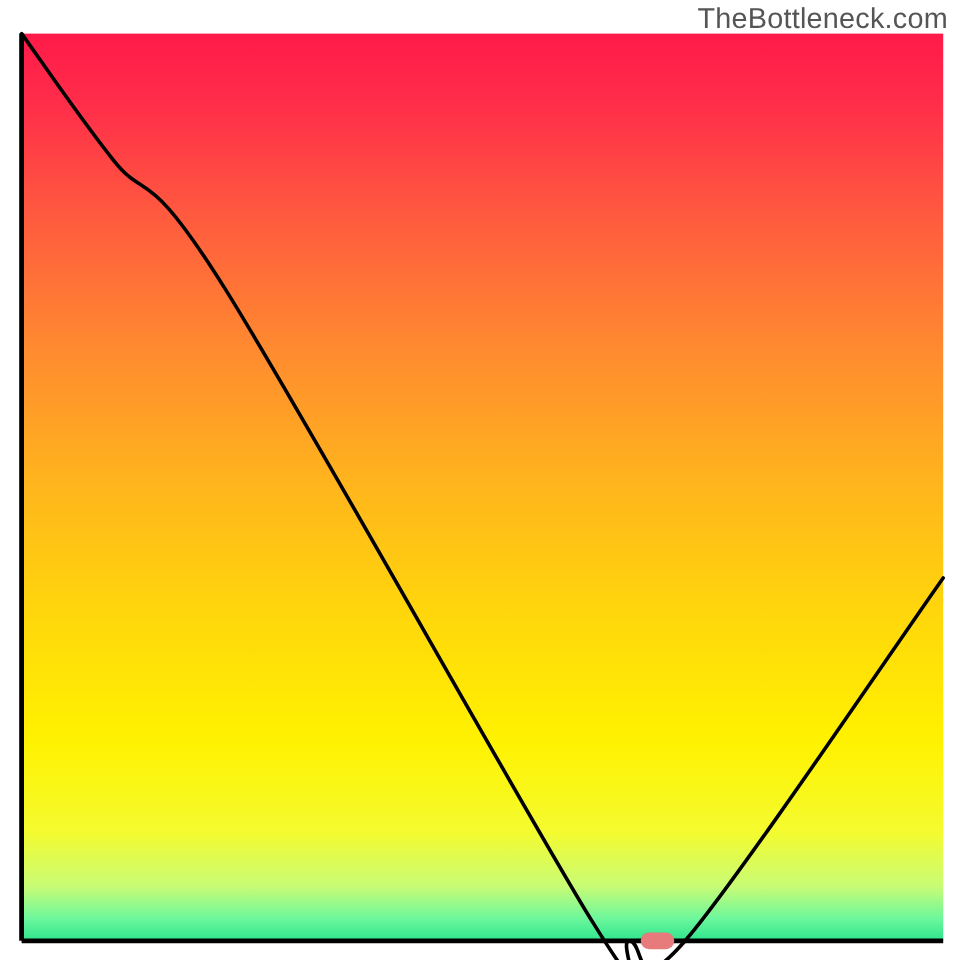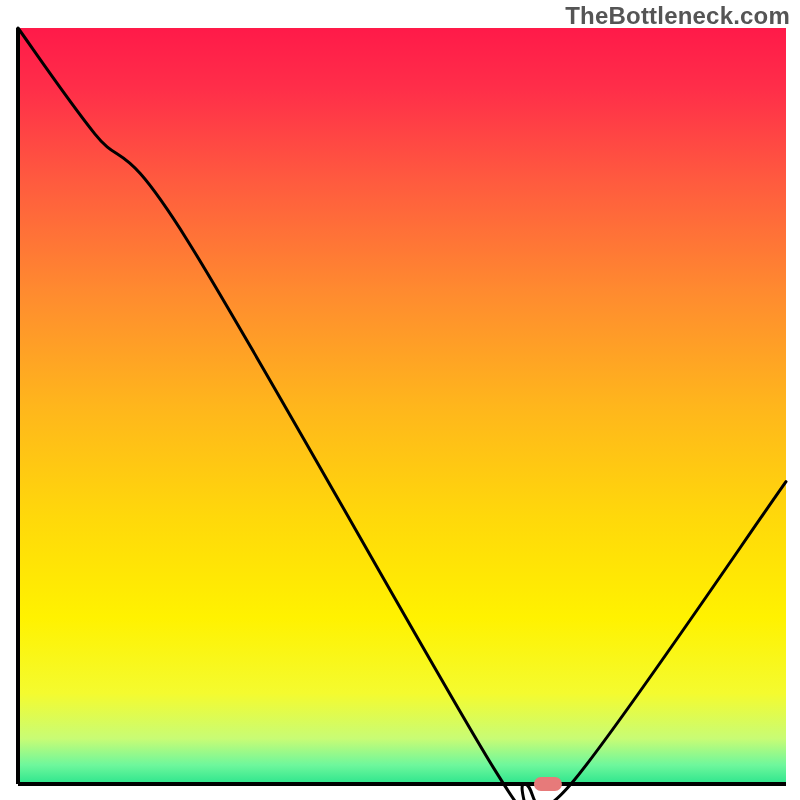--- a/index.html
+++ b/index.html
@@ -14,21 +14,21 @@
   #container {
     position: relative;
     width: 800px;
     height: 800px;
   }
   #watermark {
     position: absolute;
     top: 2px;
     right: 10px;
     font-size: 24px;
-    font-weight: 700;
+    font-weight: 400;
     color: #555555;
     letter-spacing: 0.2px;
   }
   svg {
     display: block;
   }
 </style>
 </head>
 <body>
 

